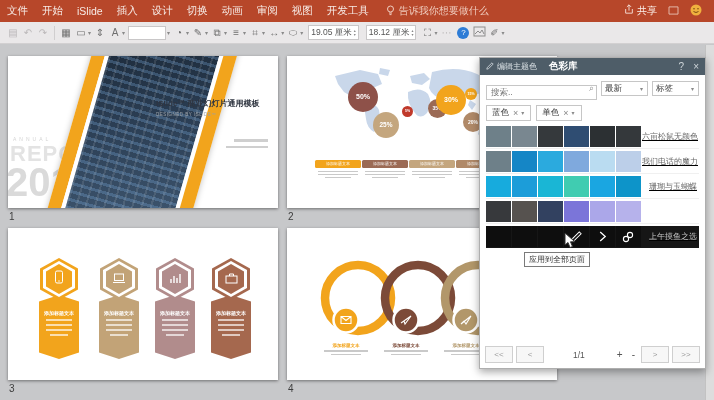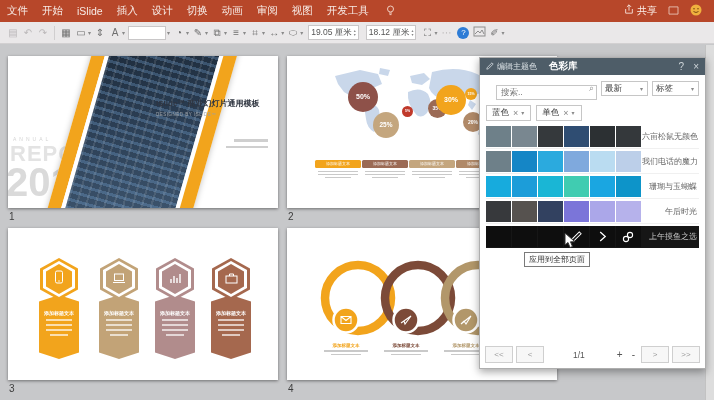--- a/index.html
+++ b/index.html
@@ -68,33 +68,33 @@
   .s4label{position:absolute;top:115px;width:52px;text-align:center;}
   .s4title{font-size:4.5px;font-weight:bold;white-space:nowrap;overflow:hidden;}
   .s4bar{height:1.5px;background:#c9c9c9;width:44px;margin:2px auto 0;}
   
   .panel{position:absolute;left:479px;top:12px;width:227px;height:312px;background:#fff;
     border:1px solid #aeaeae;box-shadow:0 3px 8px rgba(0,0,0,.35);z-index:40;box-sizing:border-box;}
   .p-header{height:17px;background:#4e5d68;display:flex;align-items:center;padding:0 6px;color:#d9e0e4;}
   .p-edit{display:flex;align-items:center;gap:3px;font-size:8px;}
   .p-title{font-size:9.5px;font-weight:bold;color:#fff;margin-left:12px;}
   .p-hbtns{margin-left:auto;display:flex;gap:9px;font-size:10px;color:#cfd6da;}
-  .p-filters{display:flex;gap:4px;padding:6px 6px 0 16px;}
+  .p-filters{display:flex;gap:4px;padding:6px 6px 0 6px;}
   .searchwrap{position:relative;flex:1;}
   .searchwrap input{width:100%;height:15px;border:1px solid #c6c6c6;font-size:8.5px;padding:0 14px 0 4px;
     box-sizing:border-box;font-family:"Liberation Sans",sans-serif;color:#444;}
   .searchicon{position:absolute;right:3px;top:2px;font-size:9px;color:#888;}
   .pdrop{flex:0 0 47px;height:15px;border:1px solid #c6c6c6;display:flex;align-items:center;
     font-size:8.5px;color:#444;padding:0 3px;box-sizing:border-box;}
   .pdrop .dd{margin-left:auto;}
   .p-chips{display:flex;gap:5px;padding:5px 6px 4px 6px;}
   .fchip{height:14px;border:1px solid #c6c6c6;display:flex;align-items:center;gap:4px;
     font-size:8.5px;color:#444;padding:0 5px;}
   .fchip .x{color:#888;font-size:9px;}
-  #palette-rows{padding:1px 6px 4px 6px;}
+  #palette-rows{padding:1px 6px 4px 6px;text-decoration:underline;}
   .prow{position:relative;display:flex;height:21px;margin-bottom:2px;border-bottom:1px solid #f0f0f0;padding-bottom:1px;}
   .swatch{width:25px;height:21px;margin-right:1px;flex:0 0 25px;}
   .plabel{flex:1;text-align:right;font-size:8px;color:#666;line-height:21px;padding-right:2px;
     white-space:nowrap;overflow:hidden;}
   .prow.dark{background:#161616;border-bottom:none;}
   .prow.dark .plabel{color:#c7c7c7;}
   .pricon{position:absolute;top:3px;width:16px;height:16px;display:flex;align-items:center;justify-content:center;}
   .tooltip{position:absolute;left:44px;top:194px;background:#fefefe;border:1px solid #7a7a7a;
     font-size:8px;color:#333;padding:1px 4px;white-space:nowrap;z-index:45;}
   .cursor{position:absolute;left:84px;top:174px;z-index:46;}
@@ -120,20 +120,21 @@
       <span class="menu-tab">视图</span>
       <span class="menu-tab">开发工具</span>
     </div>
   <div class="tellme">
     <span>
       <svg width="9" height="11" viewBox="0 0 9 11">
           <circle cx="4.5" cy="4" r="3" fill="none" stroke="#f0cdbf" stroke-width="1"></circle>
           <path d="M3 8h3M3.5 9.6h2" stroke="#f0cdbf" stroke-width="1"></path>
         </svg>
     </span>
+    <span>告诉我你想要做什么</span>
   </div>
   <div class="tb-right">
     <span class="share">
       <span>
         <svg width="10" height="10" viewBox="0 0 12 12">
             <path d="M2 6v5h8V6" fill="none" stroke="#fcefe9" stroke-width="1"></path>
             <path d="M6 8V1M3.5 3.5L6 1l2.5 2.5" fill="none" stroke="#fcefe9" stroke-width="1"></path>
           </svg>
       </span>
       <span>共享</span>
@@ -464,21 +465,20 @@
           <div class="swatch" style="background: rgb(13, 148, 201);"></div>
           <div class="plabel">珊瑚与玉蝴蝶</div>
         </div>
         <div class="prow">
           <div class="swatch" style="background: rgb(55, 57, 60);"></div>
           <div class="swatch" style="background: rgb(86, 82, 79);"></div>
           <div class="swatch" style="background: rgb(50, 65, 96);"></div>
           <div class="swatch" style="background: rgb(123, 117, 217);"></div>
           <div class="swatch" style="background: rgb(171, 167, 233);"></div>
           <div class="swatch" style="background: rgb(182, 178, 235);"></div>
-          <div class="plabel">午后时光</div>
         </div>
         <div class="prow dark">
           <div class="swatch" style="background: rgb(14, 14, 14);"></div>
           <div class="swatch" style="background: rgb(14, 14, 14);"></div>
           <div class="swatch" style="background: rgb(14, 14, 14);"></div>
           <div class="swatch" style="background: rgb(14, 14, 14);"></div>
           <div class="swatch" style="background: rgb(14, 14, 14);"></div>
           <div class="swatch" style="background: rgb(14, 14, 14);"></div>
           <div class="plabel">上午摸鱼之选</div>
           <span class="pricon" style="left: 82px;">

